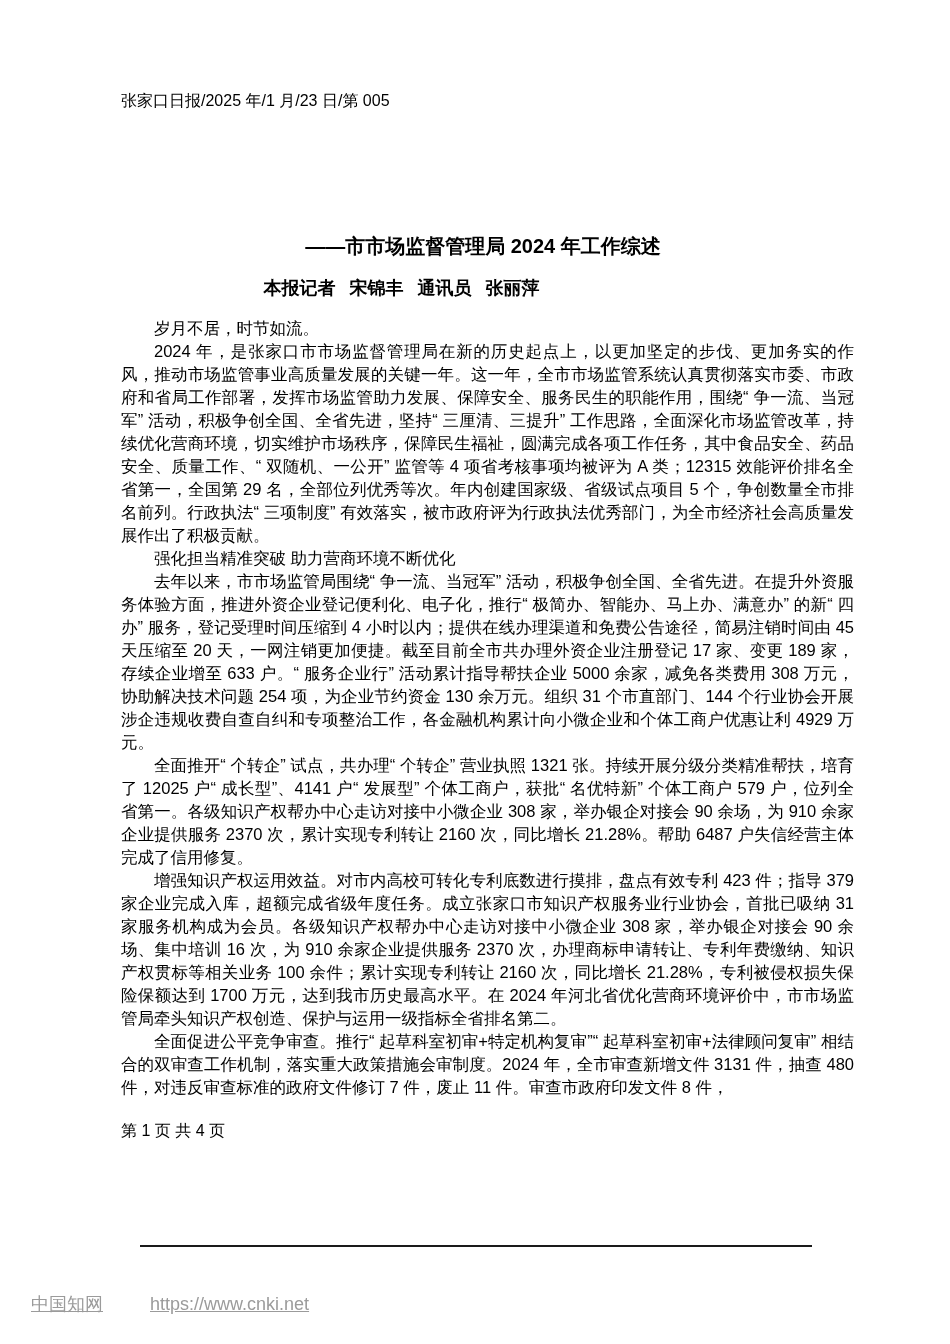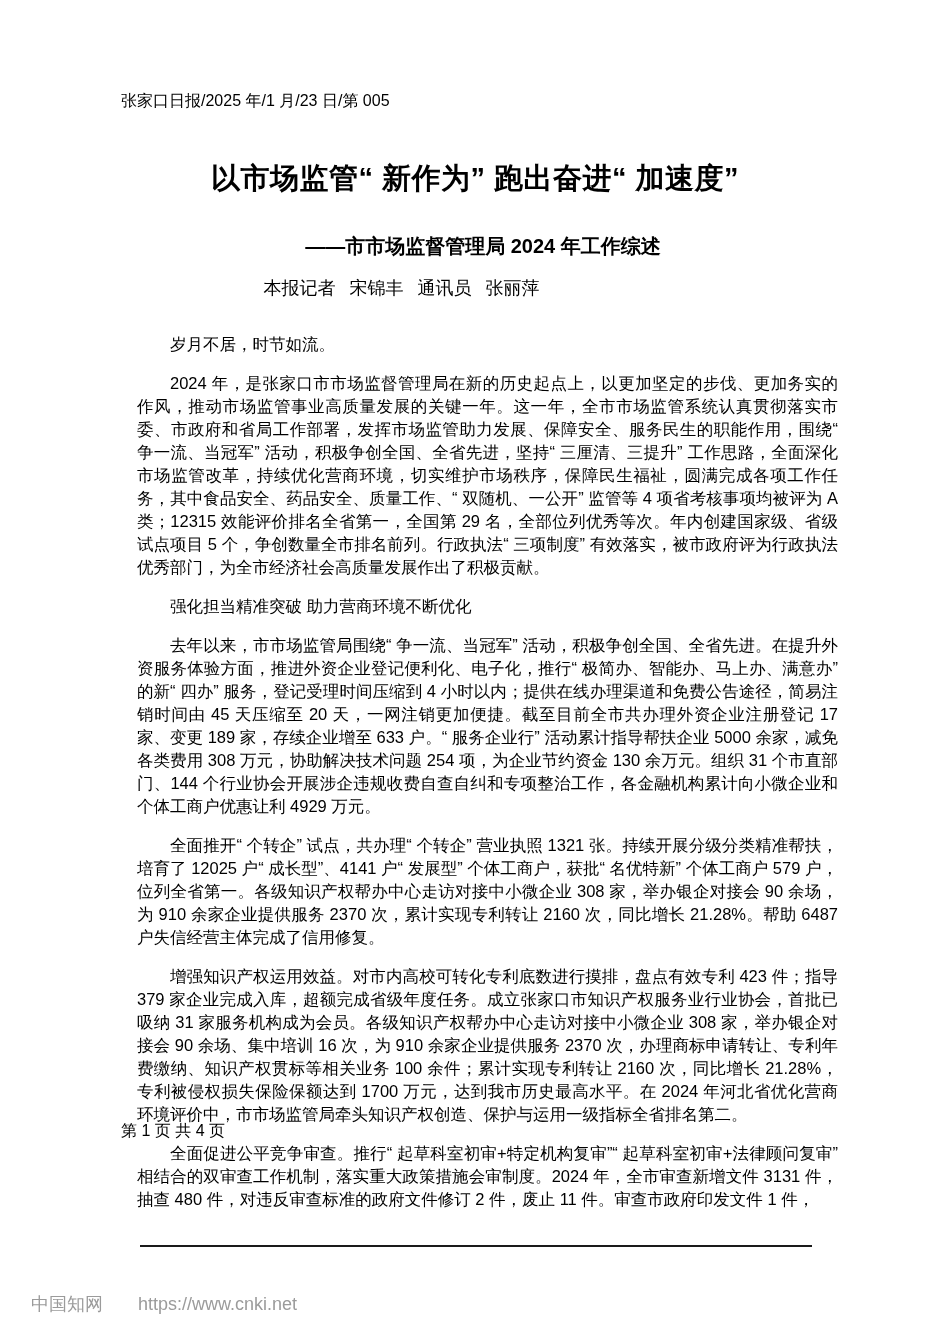--- a/index.html
+++ b/index.html
@@ -47,35 +47,35 @@
     font-weight: 700;
   }
   .article-byline {
     position: absolute;
     left: 0;
     top: 276px;
     width: 803px;
     margin: 0;
     text-align: center;
     font-size: 18px;
-    font-weight: 400;
+    font-weight: 700;
     word-spacing: 9px;
   }
   .article-body {
     position: absolute;
     left: 121px;
     top: 317px;
     width: 733px;
     font-size: 16.5px;
     line-height: 23px;
     text-align: justify;
     text-justify: inter-character;
   }
   .article-body p {
-    margin: 16px;
+    margin: 0;
     padding: 0;
     text-indent: 2em;
   }
   .page-number {
     position: absolute;
     left: 121px;
     top: 1121px;
     width: 733px;
     padding-right: 44px;
     box-sizing: border-box;
@@ -89,48 +89,48 @@
     width: 672px;
     height: 2px;
     background: #1a1a1a;
   }
   .page-footer {
     position: absolute;
     left: 31px;
     top: 1292px;
     display: flex;
     align-items: baseline;
-    gap: 35px;
+    gap: 47px;
     font-size: 18px;
     color: #9b9b9b;
+    text-decoration: underline;
   }
 </style>
 </head>
 <body>
 
 <div class="page">
 
   <div class="doc-header">
     <div>张家口日报/2025 年/1 月/23 日/第 005</div>
   </div>
 
-  <h1 class="article-title">以市场监管“ 新作为” 跑出奋进“ 加速度”</h1>
 
   <h2 class="article-subtitle">——市市场监督管理局 2024 年工作综述</h2>
 
   <div class="article-byline">本报记者 宋锦丰 通讯员 张丽萍</div>
 
   <div class="article-body">
     <p>岁月不居，时节如流。</p>
     <p>2024 年，是张家口市市场监督管理局在新的历史起点上，以更加坚定的步伐、更加务实的作风，推动市场监管事业高质量发展的关键一年。这一年，全市市场监管系统认真贯彻落实市委、市政府和省局工作部署，发挥市场监管助力发展、保障安全、服务民生的职能作用，围绕“ 争一流、当冠军” 活动，积极争创全国、全省先进，坚持“ 三厘清、三提升” 工作思路，全面深化市场监管改革，持续优化营商环境，切实维护市场秩序，保障民生福祉，圆满完成各项工作任务，其中食品安全、药品安全、质量工作、“ 双随机、一公开” 监管等 4 项省考核事项均被评为 A 类；12315 效能评价排名全省第一，全国第 29 名，全部位列优秀等次。年内创建国家级、省级试点项目 5 个，争创数量全市排名前列。行政执法“ 三项制度” 有效落实，被市政府评为行政执法优秀部门，为全市经济社会高质量发展作出了积极贡献。</p>
     <p>强化担当精准突破 助力营商环境不断优化</p>
     <p>去年以来，市市场监管局围绕“ 争一流、当冠军” 活动，积极争创全国、全省先进。在提升外资服务体验方面，推进外资企业登记便利化、电子化，推行“ 极简办、智能办、马上办、满意办” 的新“ 四办” 服务，登记受理时间压缩到 4 小时以内；提供在线办理渠道和免费公告途径，简易注销时间由 45 天压缩至 20 天，一网注销更加便捷。截至目前全市共办理外资企业注册登记 17 家、变更 189 家，存续企业增至 633 户。“ 服务企业行” 活动累计指导帮扶企业 5000 余家，减免各类费用 308 万元，协助解决技术问题 254 项，为企业节约资金 130 余万元。组织 31 个市直部门、144 个行业协会开展涉企违规收费自查自纠和专项整治工作，各金融机构累计向小微企业和个体工商户优惠让利 4929 万元。</p>
     <p>全面推开“ 个转企” 试点，共办理“ 个转企” 营业执照 1321 张。持续开展分级分类精准帮扶，培育了 12025 户“ 成长型”、4141 户“ 发展型” 个体工商户，获批“ 名优特新” 个体工商户 579 户，位列全省第一。各级知识产权帮办中心走访对接中小微企业 308 家，举办银企对接会 90 余场，为 910 余家企业提供服务 2370 次，累计实现专利转让 2160 次，同比增长 21.28%。帮助 6487 户失信经营主体完成了信用修复。</p>
     <p>增强知识产权运用效益。对市内高校可转化专利底数进行摸排，盘点有效专利 423 件；指导 379 家企业完成入库，超额完成省级年度任务。成立张家口市知识产权服务业行业协会，首批已吸纳 31 家服务机构成为会员。各级知识产权帮办中心走访对接中小微企业 308 家，举办银企对接会 90 余场、集中培训 16 次，为 910 余家企业提供服务 2370 次，办理商标申请转让、专利年费缴纳、知识产权贯标等相关业务 100 余件；累计实现专利转让 2160 次，同比增长 21.28%，专利被侵权损失保险保额达到 1700 万元，达到我市历史最高水平。在 2024 年河北省优化营商环境评价中，市市场监管局牵头知识产权创造、保护与运用一级指标全省排名第二。</p>
-    <p>全面促进公平竞争审查。推行“ 起草科室初审+特定机构复审”“ 起草科室初审+法律顾问复审” 相结合的双审查工作机制，落实重大政策措施会审制度。2024 年，全市审查新增文件 3131 件，抽查 480 件，对违反审查标准的政府文件修订 2 件，废止 11 件。审查市政府印发文件 1 件，</p>
+    <p>全面促进公平竞争审查。推行“ 起草科室初审+特定机构复审”“ 起草科室初审+法律顾问复审” 相结合的双审查工作机制，落实重大政策措施会审制度。2024 年，全市审查新增文件 3131 件，抽查 480 件，对违反审查标准的政府文件修订 7 件，废止 11 件。审查市政府印发文件 8 件，</p>
   </div>
 
   <div class="page-number">第 1 页 共 4 页</div>
 
   <div class="bottom-divider"></div>
 
   <div class="page-footer">
     <span>中国知网</span>
     <span>https://www.cnki.net</span>
   </div>

